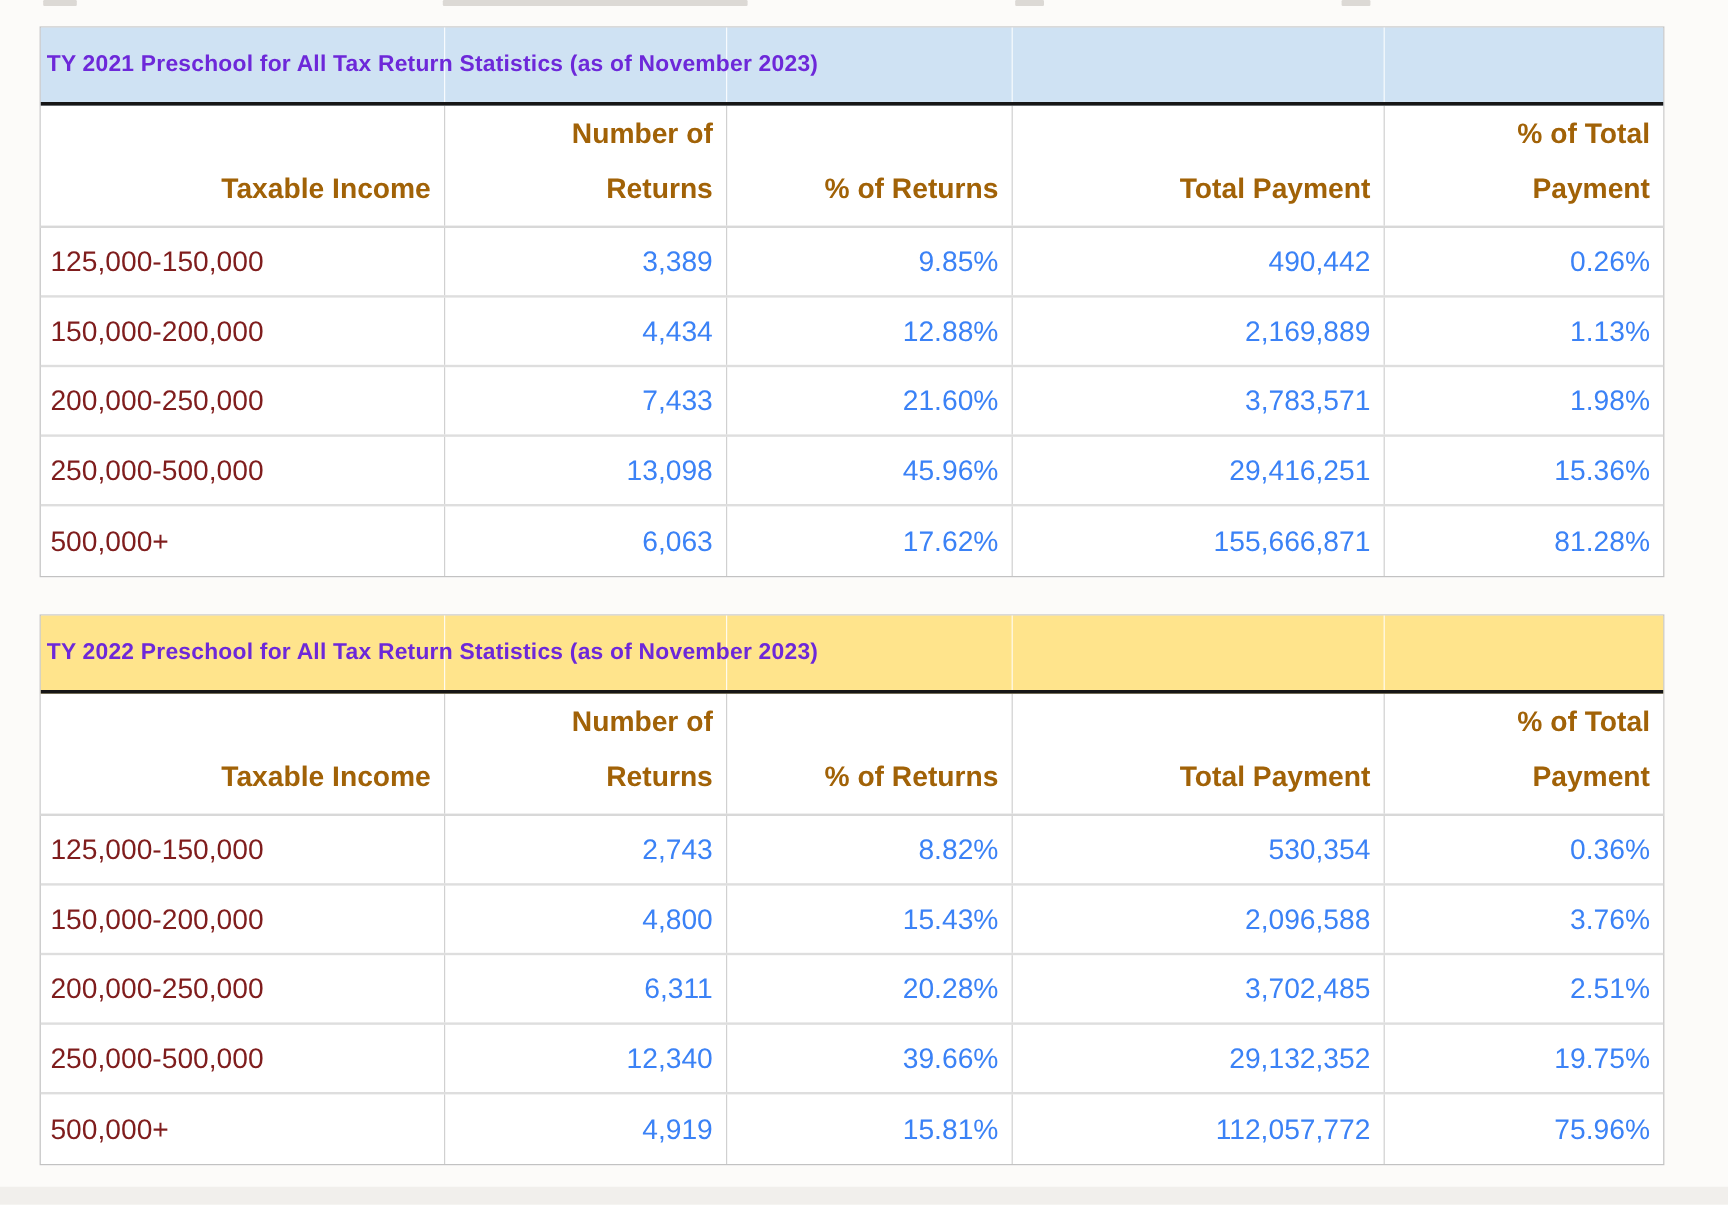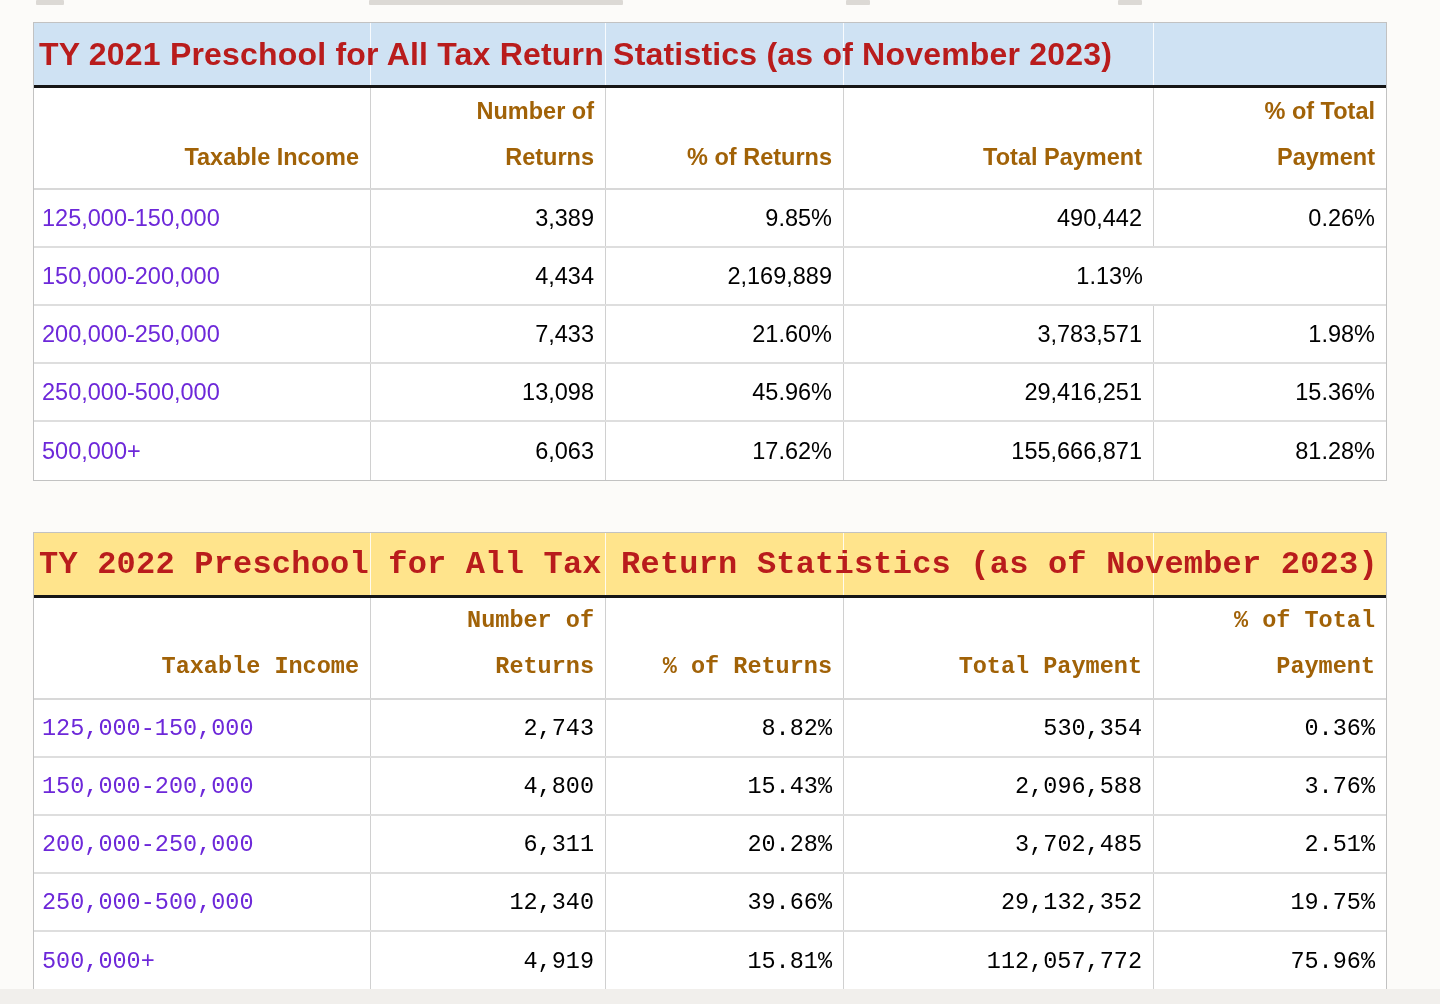--- a/index.html
+++ b/index.html
@@ -24,40 +24,40 @@
     background:#f1efec;
   }
 
   .tbl {
     position:absolute; left:33px; width:1354px;
     background:#ffffff;
     border:1px solid #c2c2c2;
     box-sizing:border-box;
   }
   #table-2021 { top:22px; }
-  #table-2022 { top:532px;font-family:Liberation Mono, monospace; }
+  #table-2022 { top:512px; }
 
   .grid-cols {
     display:grid;
     grid-template-columns:337px 235px 238px 310px 1fr;
   }
 
   
   .title-row {
     position:relative; height:65px;
     border-bottom:3px solid #161616;
     box-sizing:border-box;
   }
   .title-seps { position:absolute; inset:0; }
   .title-sep-cell { border-right:1px solid rgba(255,255,255,0.85); }
   .title-sep-cell:last-child { border-right:none; }
   .title-text {
     position:absolute; left:5px; top:0; height:62px;
     display:flex; align-items:center;
-    font-size:32px; font-weight:bold; color:#b91c1c;
+    font-size:19px; font-weight:bold; color:#6d28d9;
     letter-spacing:0.2px; white-space:nowrap; z-index:2;
   }
 
   
   .head-row {
     height:102px; background:#ffffff;
     border-bottom:2px solid #d8d8d8;
     box-sizing:border-box;
   }
   .head-cell {
@@ -73,27 +73,27 @@
 
   
   .row {
     height:58px;
     border-bottom:2px solid #dedede;
     box-sizing:border-box;
   }
   .row:last-child { border-bottom:none; }
   .cell {
     display:flex; align-items:center; justify-content:flex-end;
-    font-size:23.5px; color:#000000;
+    font-size:23.5px; color:#3b82f6;
     padding:0 11px 0 8px;
     border-right:1px solid #d0d0d0;
     box-sizing:border-box; white-space:nowrap; overflow:hidden;
   }
   .cell:last-child { border-right:none;text-align:right; }
-  .cell.c1 { justify-content:flex-start; color:#6d28d9; }
+  .cell.c1 { justify-content:flex-start; color:#7f1d1d; }
 </style>
 </head>
 <body>
 
 <div class="canvas">
 
   <div class="artifact" style="left:36px; width:28px;"></div>
   <div class="artifact" style="left:369px; width:254px;"></div>
   <div class="artifact" style="left:846px; width:24px;"></div>
   <div class="artifact" style="left:1118px; width:24px;"></div>
@@ -123,20 +123,21 @@
     <div class="row grid-cols">
       <div class="cell c1">125,000-150,000</div>
       <div class="cell">3,389</div>
       <div class="cell">9.85%</div>
       <div class="cell">490,442</div>
       <div class="cell">0.26%</div>
     </div>
     <div class="row grid-cols">
       <div class="cell c1">150,000-200,000</div>
       <div class="cell">4,434</div>
+      <div class="cell">12.88%</div>
       <div class="cell">2,169,889</div>
       <div class="cell">1.13%</div>
     </div>
     <div class="row grid-cols">
       <div class="cell c1">200,000-250,000</div>
       <div class="cell">7,433</div>
       <div class="cell">21.60%</div>
       <div class="cell">3,783,571</div>
       <div class="cell">1.98%</div>
     </div>

